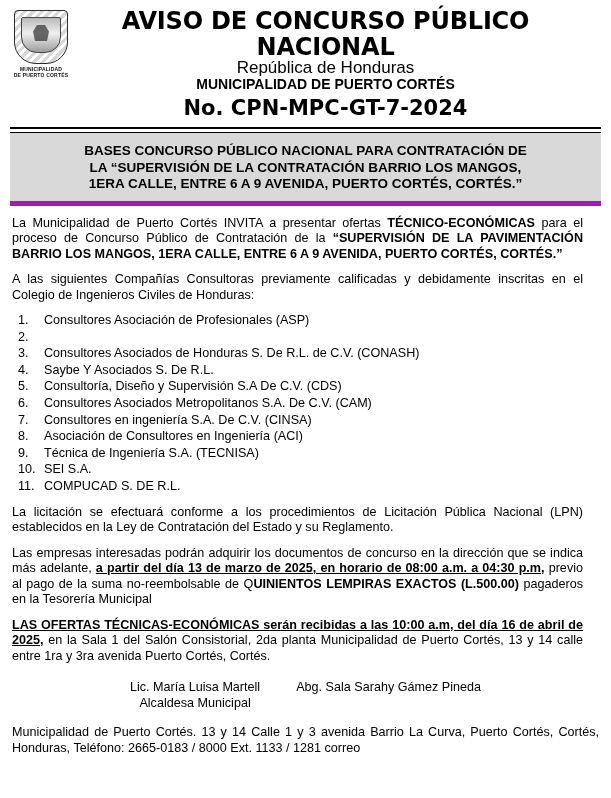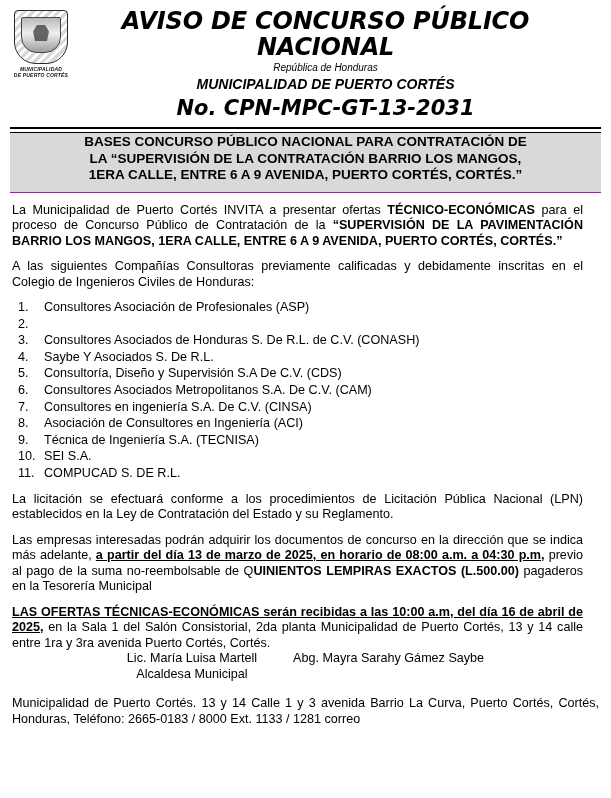--- a/index.html
+++ b/index.html
@@ -21,21 +21,20 @@
     padding: 6px 10px 8px 10px;
     position: relative;
   }
 
   
   .header {
     display: flex;
     align-items: flex-start;
     gap: 8px;
     padding: 2px 0 2px 0;
-    font-style: italic;
   }
   .crest {
     width: 62px;
     flex: 0 0 62px;
     text-align: center;
     padding-top: 2px;
   }
   .crest-shield {
     width: 52px;
     height: 52px;
@@ -79,21 +78,21 @@
     padding-right: 30px;
   }
   .h-title {
     font-size: 24px;
     font-weight: bold;
     line-height: 26px;
     letter-spacing: -0.2px;
     font-family: "DejaVu Sans", sans-serif;
   }
   .h-sub1 {
-    font-size: 10px;
+    font-size: 17px;
     line-height: 16px;
     font-weight: normal;
   }
   .h-sub2 {
     font-size: 14px;
     line-height: 16px;
     font-weight: bold;
   }
   .h-num {
     font-size: 21px;
@@ -106,23 +105,23 @@
   .rule {
     border: none;
     border-top: 2px solid #000;
     margin: 4px 0 0 0;
   }
 
   
   .band {
     background: #d9d9d9;
     border-top: 1px solid #000;
-    border-bottom: 1px solid #a21caf;
-    text-align: center;
-    padding: 1px 14px 8px 14px;
+    border-bottom: 5px solid #a21caf;
+    text-align: center;
+    padding: 10px 14px 8px 14px;
     margin-top: 3px;
   }
   .band p {
     margin: 0;
     font-size: 13.5px;
     font-weight: bold;
     line-height: 16.5px;
   }
 
   
@@ -148,20 +147,21 @@
     line-height: 16.6px;
     display: flex;
     padding-left: 6px;
   }
   ol.consultants li .idx {
     flex: 0 0 26px;
     text-align: left;
   }
 
   .signatures {
+    margin-top: 16px;
     display: flex;
     justify-content: center;
     gap: 36px;
     text-align: center;
   }
   .sig-col div {
     font-size: 12.6px;
     line-height: 15.5px;
   }
 
@@ -181,21 +181,21 @@
 
   <div class="header">
     <div class="crest">
       <div class="crest-shield"></div>
       <div class="crest-caption">MUNICIPALIDAD<br>DE PUERTO CORTÉS</div>
     </div>
     <div class="head-text">
       <div class="h-title">AVISO DE CONCURSO PÚBLICO NACIONAL</div>
       <div class="h-sub1">República de Honduras</div>
       <div class="h-sub2">MUNICIPALIDAD DE PUERTO CORTÉS</div>
-      <div class="h-num">No. CPN-MPC-GT-13-2031</div>
+      <div class="h-num">No. CPN-MPC-GT-7-2024</div>
     </div>
   </div>
 
   <hr class="rule">
 
   <div class="band">
     <p>BASES CONCURSO PÚBLICO NACIONAL PARA CONTRATACIÓN DE</p>
     <p>LA “SUPERVISIÓN DE LA CONTRATACIÓN BARRIO LOS MANGOS,</p>
     <p>1ERA CALLE, ENTRE 6 A 9 AVENIDA, PUERTO CORTÉS, CORTÉS.”</p>
   </div>
@@ -264,21 +264,21 @@
     <p>
       <span class="bu">LAS OFERTAS TÉCNICAS-ECONÓMICAS serán recibidas a las 10:00 a.m, del día 16 de abril de 2025,</span><span> en la Sala 1 del Salón Consistorial, 2da planta Municipalidad de Puerto Cortés, 13 y 14 calle entre 1ra y 3ra avenida Puerto Cortés, Cortés.</span>
     </p>
 
     <div class="signatures">
       <div class="sig-col">
         <div>Lic. María Luisa Martell</div>
         <div>Alcaldesa Municipal</div>
       </div>
       <div class="sig-col">
-        <div>Abg. Mayra Sarahy Gámez Saybe</div>
+        <div>Abg. Sala Sarahy Gámez Pineda</div>
       </div>
     </div>
 
     <div class="contact">
       <div class="line-justify">Municipalidad de Puerto Cortés. 13 y 14 Calle 1 y 3 avenida Barrio La Curva, Puerto Cortés, Cortés, Honduras, Teléfono: 2665-0183 / 8000 Ext. 1133 / 1281 correo</div>
 
     </div>
 
   </div>
 </div>

